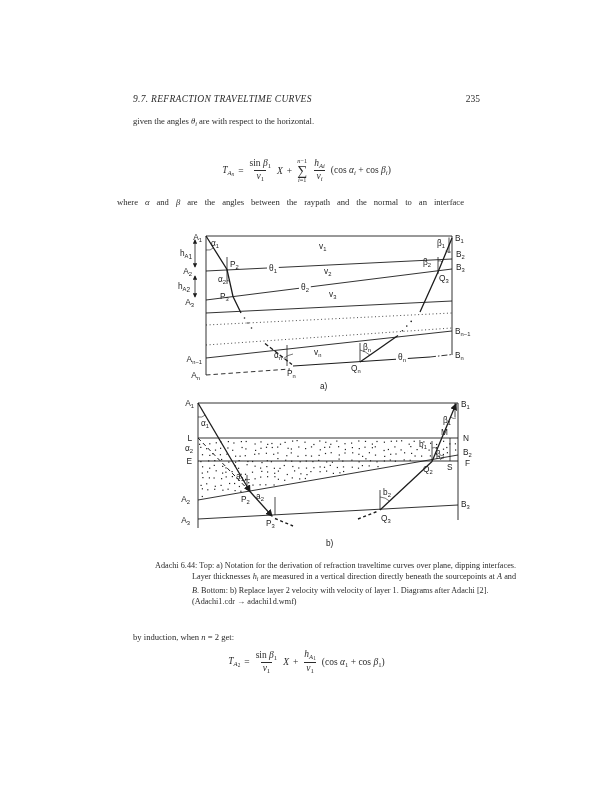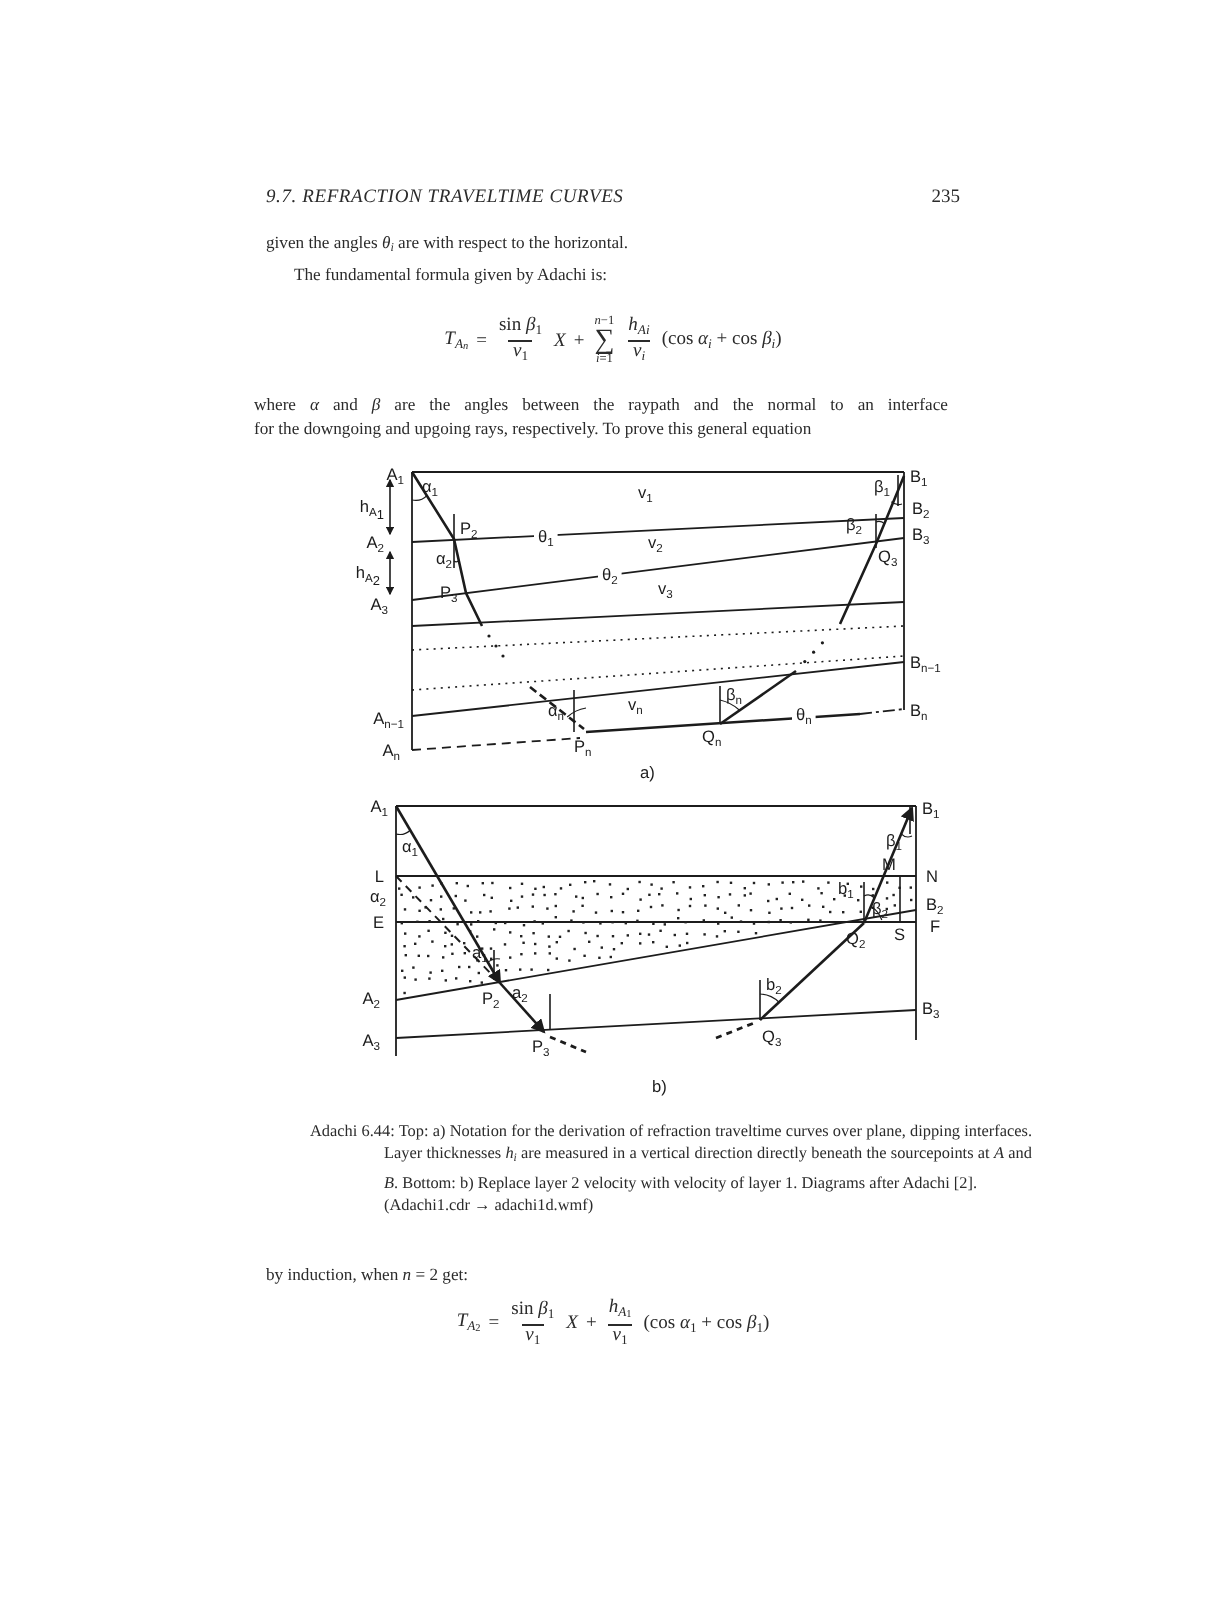--- a/index.html
+++ b/index.html
@@ -37,21 +37,20 @@
 </head>
 <body>
 
 <div class="abs runhead">
   <span class="sec">9.7.  REFRACTION TRAVELTIME CURVES</span>
   <span class="num">235</span>
 </div>
 
 <div class="abs bodytext" style="left:133px;top:115px">
   <div class="line"><span>given the angles </span><span style="font-style: italic;">θ</span><span class="sb1" style="font-style: italic;">i</span><span> are with respect to the horizontal.</span></div>
-  <div class="line indent"><span>The fundamental formula given by Adachi is:</span></div>
 </div>
 
 <div class="abs formula" style="top:158px">
   <span><span style="font-style: italic;">T</span><span class="sb1" style="font-style: italic;">A</span><span class="sb2" style="font-style: italic;">n</span></span>
   <span>=</span>
   <span class="frac">
     <span class="num"><span>sin </span><span style="font-style: italic;">β</span><span class="sb1">1</span></span>
     <span class="den"><span style="font-style: italic;">v</span><span class="sb1">1</span></span>
   </span>
   <span><span style="font-style: italic;">X</span></span>
@@ -61,23 +60,22 @@
     <span class="sym">∑</span>
     <span><span style="font-style: italic;">i</span><span>=1</span></span>
   </span>
   <span class="frac">
     <span class="num"><span style="font-style: italic;">h</span><span class="sb1" style="font-style: italic;">A</span><span class="sb1" style="font-style: italic;">i</span></span>
     <span class="den"><span style="font-style: italic;">v</span><span class="sb1" style="font-style: italic;">i</span></span>
   </span>
   <span><span>(cos </span><span style="font-style: italic;">α</span><span class="sb1" style="font-style: italic;">i</span><span> + cos </span><span style="font-style: italic;">β</span><span class="sb1" style="font-style: italic;">i</span><span>)</span></span>
 </div>
 
-<div class="abs bodytext" style="left:127px;top:196px">
+<div class="abs bodytext" style="left:117px;top:196px">
   <div class="jline"><span>where </span><span style="font-style: italic;">α</span><span> and </span><span style="font-style: italic;">β</span><span> are the angles between the raypath and the normal to an interface</span></div>
-  <div class="line"><span>for the downgoing and upgoing rays, respectively.  To prove this general equation</span></div>
 </div>
 
 <svg id="svg-a" style="left:130px;top:228px" width="380" height="170" viewBox="0 0 380 170">
   <defs>
     <marker id="ah" viewBox="0 0 10 10" refX="8.5" refY="5" markerWidth="5.5" markerHeight="5.5" orient="auto-start-reverse">
       <path d="M0 0 L10 5 L0 10 z" fill="#1c1c1c"></path>
     </marker>
   </defs>
   <g stroke="#1c1c1c" fill="none" stroke-width="0.9">
     <path d="M76 8 H322"></path>

